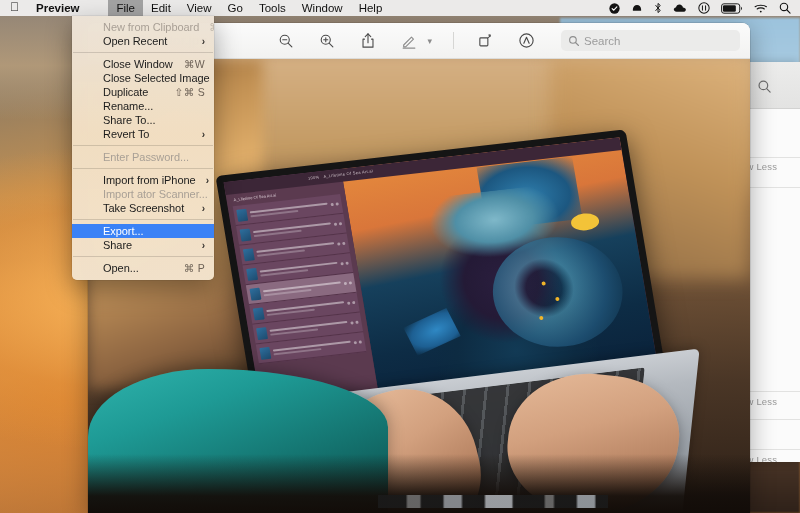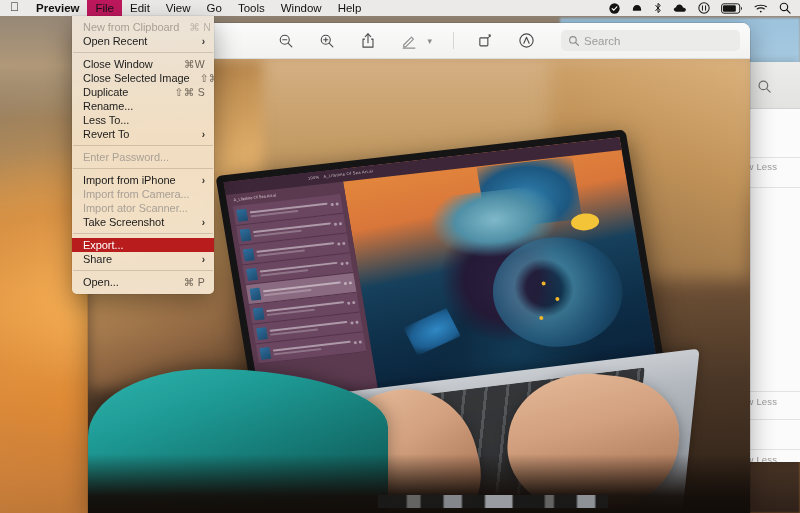--- a/index.html
+++ b/index.html
@@ -407,21 +407,21 @@
   }
   .mb-left { display: flex; align-items: center; }
   .mb-item {
     padding: 0 8px;
     line-height: 16px;
     height: 16px;
     white-space: nowrap;
   }
   .mb-apple { padding: 0 9px 0 10px; font-size: 12px; line-height: 14px; }
   .mb-app { font-weight: 700; }
-  .mb-item.active { background: #be185d; }
+  .mb-item.active { background: #a3a3a3; margin-left: 21px; }
   .mb-right {
     margin-left: auto;
     display: flex;
     align-items: center;
     gap: 11px;
     padding-right: 9px;
     color: #1a1a1a;
   }
   .mb-icon { display: flex; align-items: center; justify-content: center; }
 
@@ -449,37 +449,37 @@
   }
   .mi {
     position: relative;
     display: flex;
     align-items: center;
     height: 14px;
     padding: 0 9px 0 11px;
     white-space: nowrap;
     z-index: 1;
   }
-  .mi-label { flex: 1; letter-spacing: -0.05px; }
+  .mi-label { flex: 1; letter-spacing: -0.05px; margin-left: 20px; }
   .mi-short {
     color: #6d6257;
     font-size: 10.5px;
     letter-spacing: .3px;
     margin-left: 10px;
   }
   .mi-arrow {
     font-size: 10px;
     color: #33302c;
     font-weight: 700;
     margin-left: 10px;
   }
   .mi.disabled { color: #a9a096; }
   .mi.disabled .mi-short { color: #bbb2a8; }
   .mi.highlight {
-    background: #b91c1c;
+    background: #3b82f6;
     color: #fff;
   }
   .mi-sep {
     height: 1px;
     margin: 4px 1px;
     background: rgba(0,0,0,0.14);
     position: relative;
     z-index: 1;
   }
 </style>
@@ -793,39 +793,36 @@
         <span class="mi-short">⇧⌘W</span>
       </div>
       <div class="mi">
         <span class="mi-label">Duplicate</span>
         <span class="mi-short">⇧⌘ S</span>
       </div>
       <div class="mi">
         <span class="mi-label">Rename...</span>
       </div>
       <div class="mi">
-        <span class="mi-label">Less To...</span>
+        <span class="mi-label">Share To...</span>
       </div>
       <div class="mi">
         <span class="mi-label">Revert To</span>
         <span class="mi-arrow">›</span>
       </div>
       <div class="mi-sep"></div>
       <div class="mi disabled">
         <span class="mi-label">Enter Password...</span>
       </div>
       <div class="mi-sep"></div>
       <div class="mi">
         <span class="mi-label">Import from iPhone</span>
         <span class="mi-arrow">›</span>
       </div>
       <div class="mi disabled">
-        <span class="mi-label">Import from Camera...</span>
-      </div>
-      <div class="mi disabled">
         <span class="mi-label">Import ator Scanner...</span>
       </div>
       <div class="mi">
         <span class="mi-label">Take Screenshot</span>
         <span class="mi-arrow">›</span>
       </div>
       <div class="mi-sep"></div>
       <div class="mi highlight">
         <span class="mi-label">Export...</span>
       </div>

